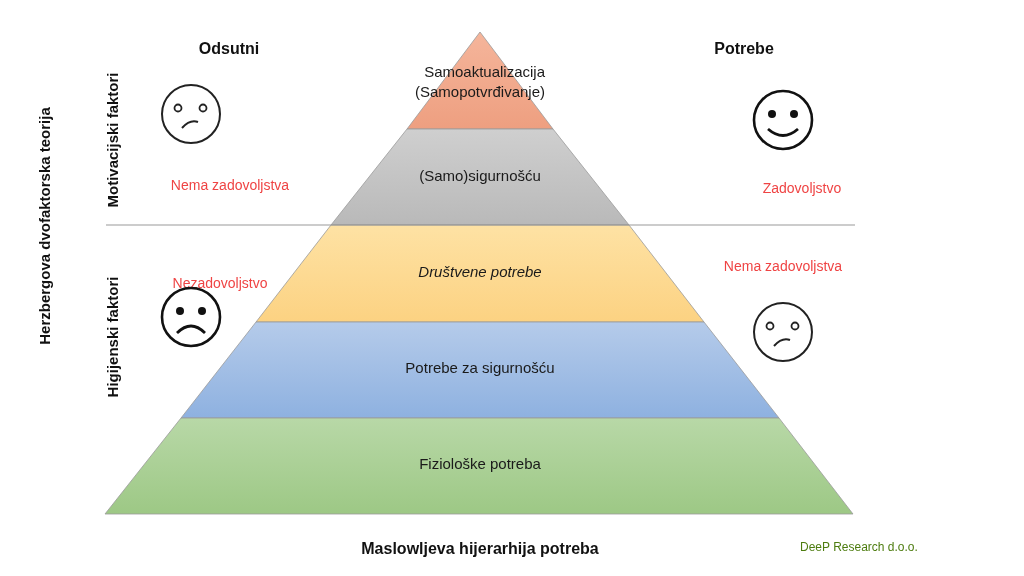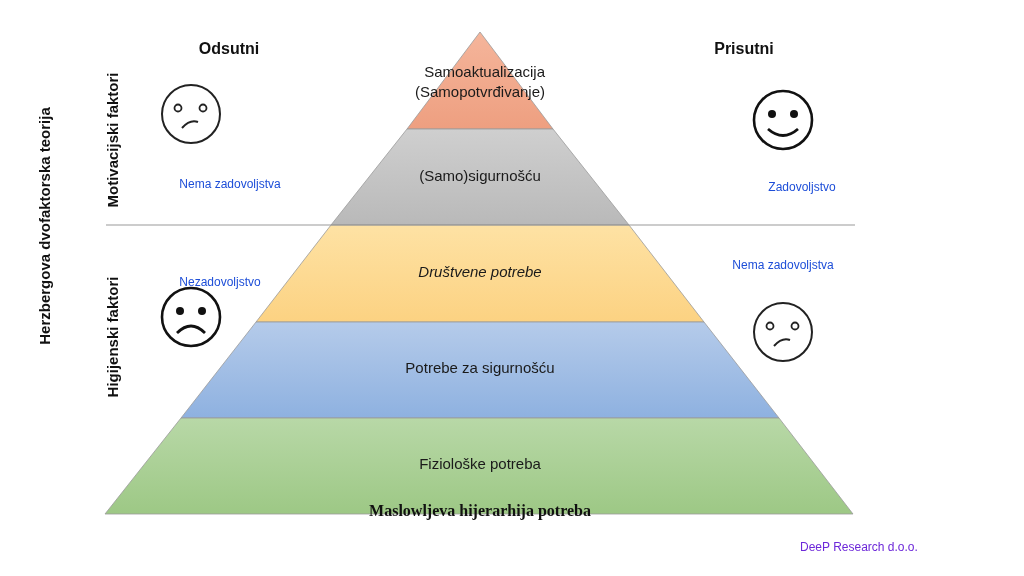--- a/index.html
+++ b/index.html
@@ -1,25 +1,25 @@
 <!DOCTYPE html>
 <html><head>
 <meta charset="utf-8">
 <style>
   html, body { margin:0; padding:0; background:#ffffff; }
   body { width:1024px; height:576px; position:relative; overflow:hidden;
          font-family:"Liberation Sans", sans-serif; color:#111; }
   #pyr { position:absolute; left:0; top:0; }
   .band-label { position:absolute; text-align:right; font-size:15px; color:#1a1a1a; white-space:nowrap; transform:translateX(-50%); line-height:20px; }
   .col-head { position:absolute; font-weight:bold; font-size:16px; transform:translateX(-50%); white-space:nowrap; }
-  .side-text { position:absolute; font-size:12px; white-space:nowrap; transform:translateX(-50%); color:#1d4ed8; }
+  .side-text { position:absolute; font-size:14px; white-space:nowrap; transform:translateX(-50%); color:#ef4444; }
   .vert { position:absolute; font-weight:bold; font-size:15px; white-space:nowrap; transform-origin:center center; transform:translate(-50%,-50%) rotate(-90deg); }
   .face { position:absolute; }
   .footer-title { position:absolute; font-weight:bold; font-size:16px; transform:translateX(-50%); white-space:nowrap; }
-  .credit { position:absolute; font-size:12px; white-space:nowrap; color:#6d28d9; }
+  .credit { position:absolute; font-size:12px; white-space:nowrap; color:#4d7c0f; }
 </style>
 </head>
 <body>
 
 <svg id="pyr" width="1024" height="576">
   <defs>
     <linearGradient id="g0" x1="0" y1="0" x2="0" y2="1">
         <stop offset="0" stop-color="#f5b59b"></stop>
         <stop offset="1" stop-color="#ee9f80"></stop>
       </linearGradient>
@@ -52,21 +52,21 @@
 <div class="band-label" style="left:480px; top:62px;">
   <div>Samoaktualizacija</div>
   <div>(Samopotvrđivanje)</div>
 </div>
 <div class="band-label" style="left:480px; top:166px;">(Samo)sigurnošću</div>
 <div class="band-label" style="left:480px; top:262px;font-style:italic;">Društvene potrebe</div>
 <div class="band-label" style="left:480px; top:358px;">Potrebe za sigurnošću</div>
 <div class="band-label" style="left:480px; top:454px;">Fiziološke potreba</div>
 
 <div class="col-head" style="left:229px; top:40px;">Odsutni</div>
-<div class="col-head" style="left:744px; top:40px;">Prisutni</div>
+<div class="col-head" style="left:744px; top:40px;">Potrebe</div>
 
 <div class="vert" style="left:44px; top:226px;">Herzbergova dvofaktorska teorija</div>
 <div class="vert" style="left:112px; top:140px;">Motivacijski faktori</div>
 <div class="vert" style="left:112px; top:337px;">Higijenski faktori</div>
 
 <div class="side-text" style="left:230px; top:177px;">Nema zadovoljstva</div>
 <div class="side-text" style="left:802px; top:180px;">Zadovoljstvo</div>
 <div class="side-text" style="left:220px; top:236px;margin-top:39px;">Nezadovoljstvo</div>
 <div class="side-text" style="left:783px; top:258px;">Nema zadovoljstva</div>
 
@@ -88,14 +88,14 @@
   <circle cx="42" cy="25" r="4" fill="#111"></circle>
   <path d="M17 47 Q31 33 45 47" fill="none" stroke="#111" stroke-width="2.8"></path>
 </svg>
 <svg class="face" style="left:752px; top:301px;" width="62" height="62" viewBox="0 0 62 62">
   <circle cx="31" cy="31" r="29" fill="none" stroke="#222" stroke-width="2"></circle>
   <circle cx="18" cy="25" r="3.5" fill="none" stroke="#222" stroke-width="1.8"></circle>
   <circle cx="43" cy="25" r="3.5" fill="none" stroke="#222" stroke-width="1.8"></circle>
   <path d="M22 45 Q30 36 38 39" fill="none" stroke="#222" stroke-width="2"></path>
 </svg>
 
-<div class="footer-title" style="left:480px; top:502px;font-family:Liberation Serif, serif;">Maslowljeva hijerarhija potreba</div>
+<div class="footer-title" style="left:480px; top:540px;">Maslowljeva hijerarhija potreba</div>
 <div class="credit" style="left:800px; top:540px;">DeeP Research d.o.o.</div>
 
 </body></html>

